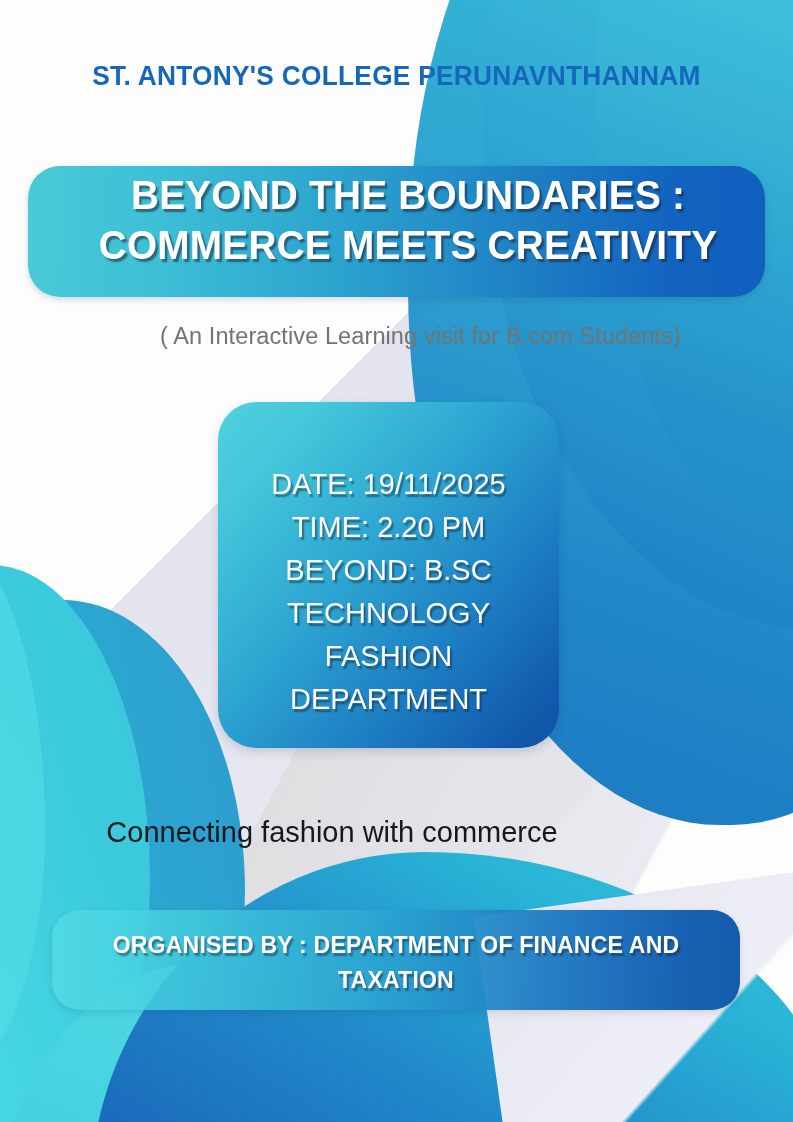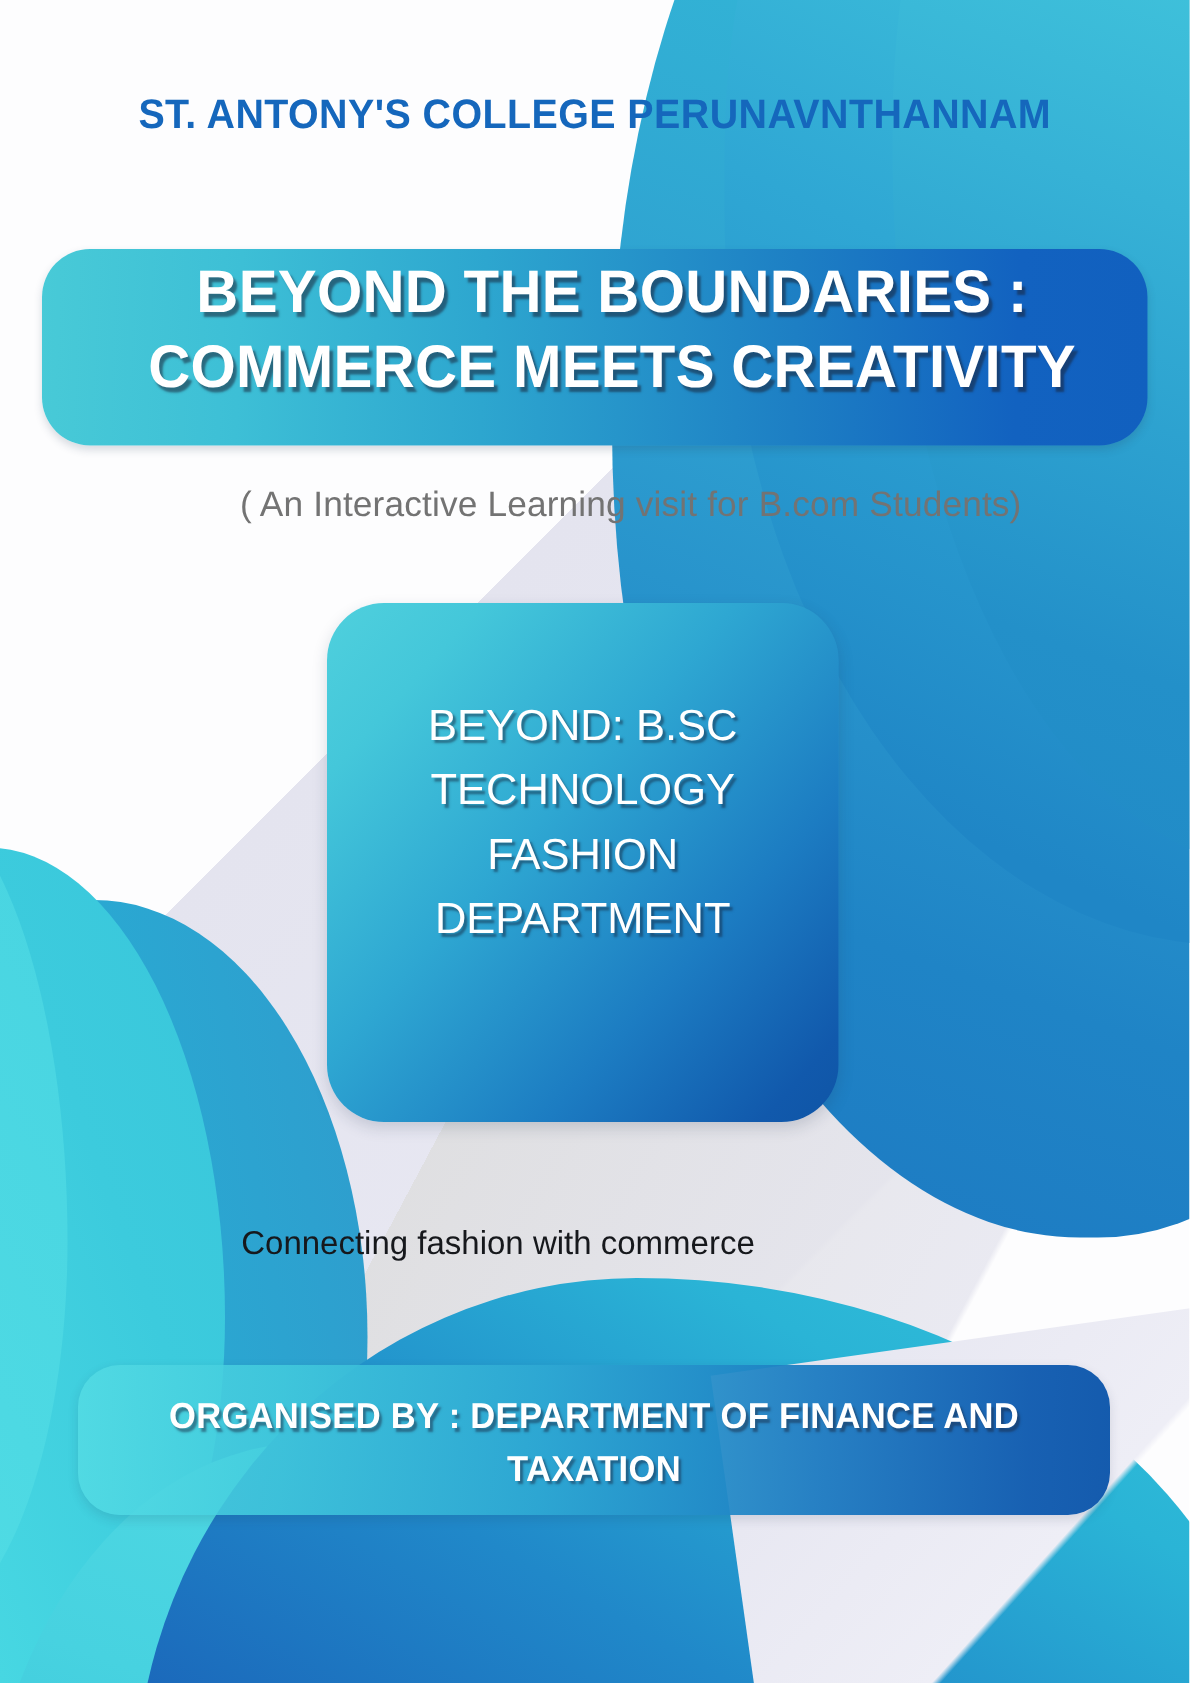--- a/index.html
+++ b/index.html
@@ -167,21 +167,21 @@
     font-weight:500;
     color:#ffffff;
     text-shadow:2px 2.5px 1.5px rgba(20,35,60,.5);
     font-family:"Liberation Sans", sans-serif;
   }
   .details-text span { display:block; white-space:nowrap; }
 
   .tagline {
     position:absolute; left:0; top:816px; width:636px;
     text-align:center;
-    font-size:22px;
+    font-size:29px;
     color:#16181c;
     font-family:"Liberation Sans", sans-serif;
     padding-left:28px;
   }
 
   .organiser-banner {
     position:absolute; left:52px; top:910px;
     width:688px; height:100px;
     border-radius:28px;
     background:linear-gradient(92deg,
@@ -234,20 +234,22 @@
     <div class="title-banner"></div>
     <div class="title-text">
       <span>BEYOND THE BOUNDARIES :</span>
       <span>COMMERCE MEETS CREATIVITY</span>
     </div>
 
     <div class="subtitle">( An Interactive Learning visit for B.com Students)</div>
 
     <div class="details-card"></div>
     <div class="details-text">
+      <span>DATE: 19/11/2025</span>
+      <span>TIME: 2.20 PM</span>
       <span>BEYOND: B.SC</span>
       <span>TECHNOLOGY</span>
       <span>FASHION</span>
       <span>DEPARTMENT</span>
     </div>
 
     <div class="tagline">Connecting fashion with commerce</div>
 
     <div class="organiser-banner"></div>
     <div class="organiser-text">

